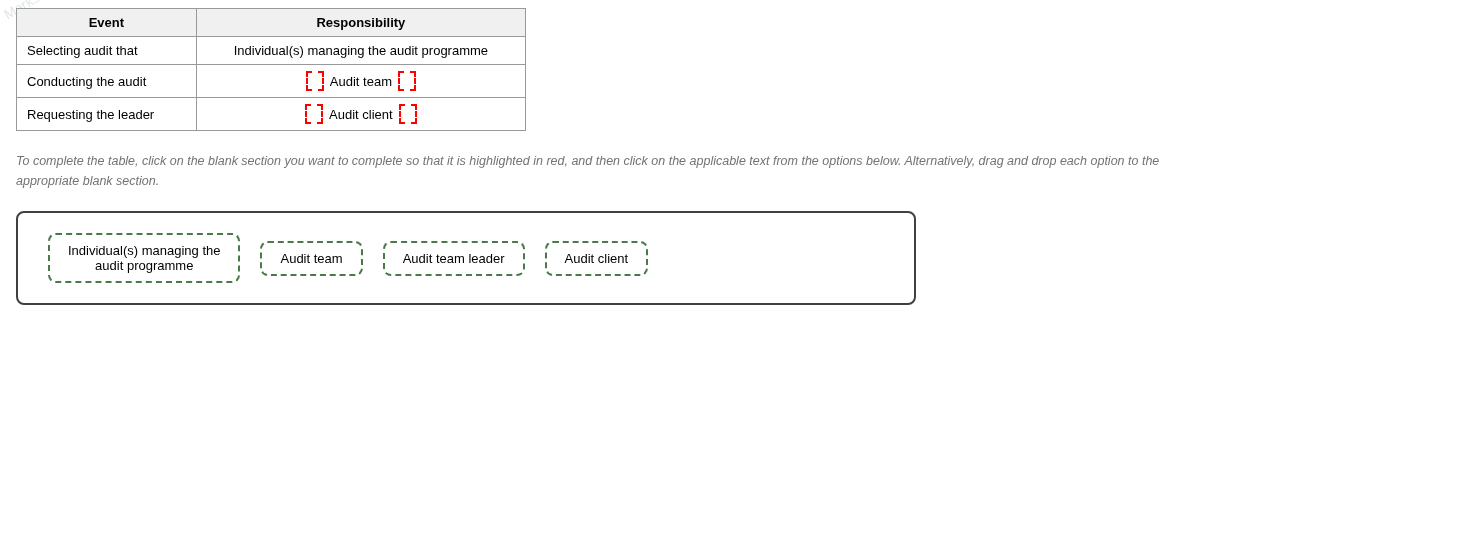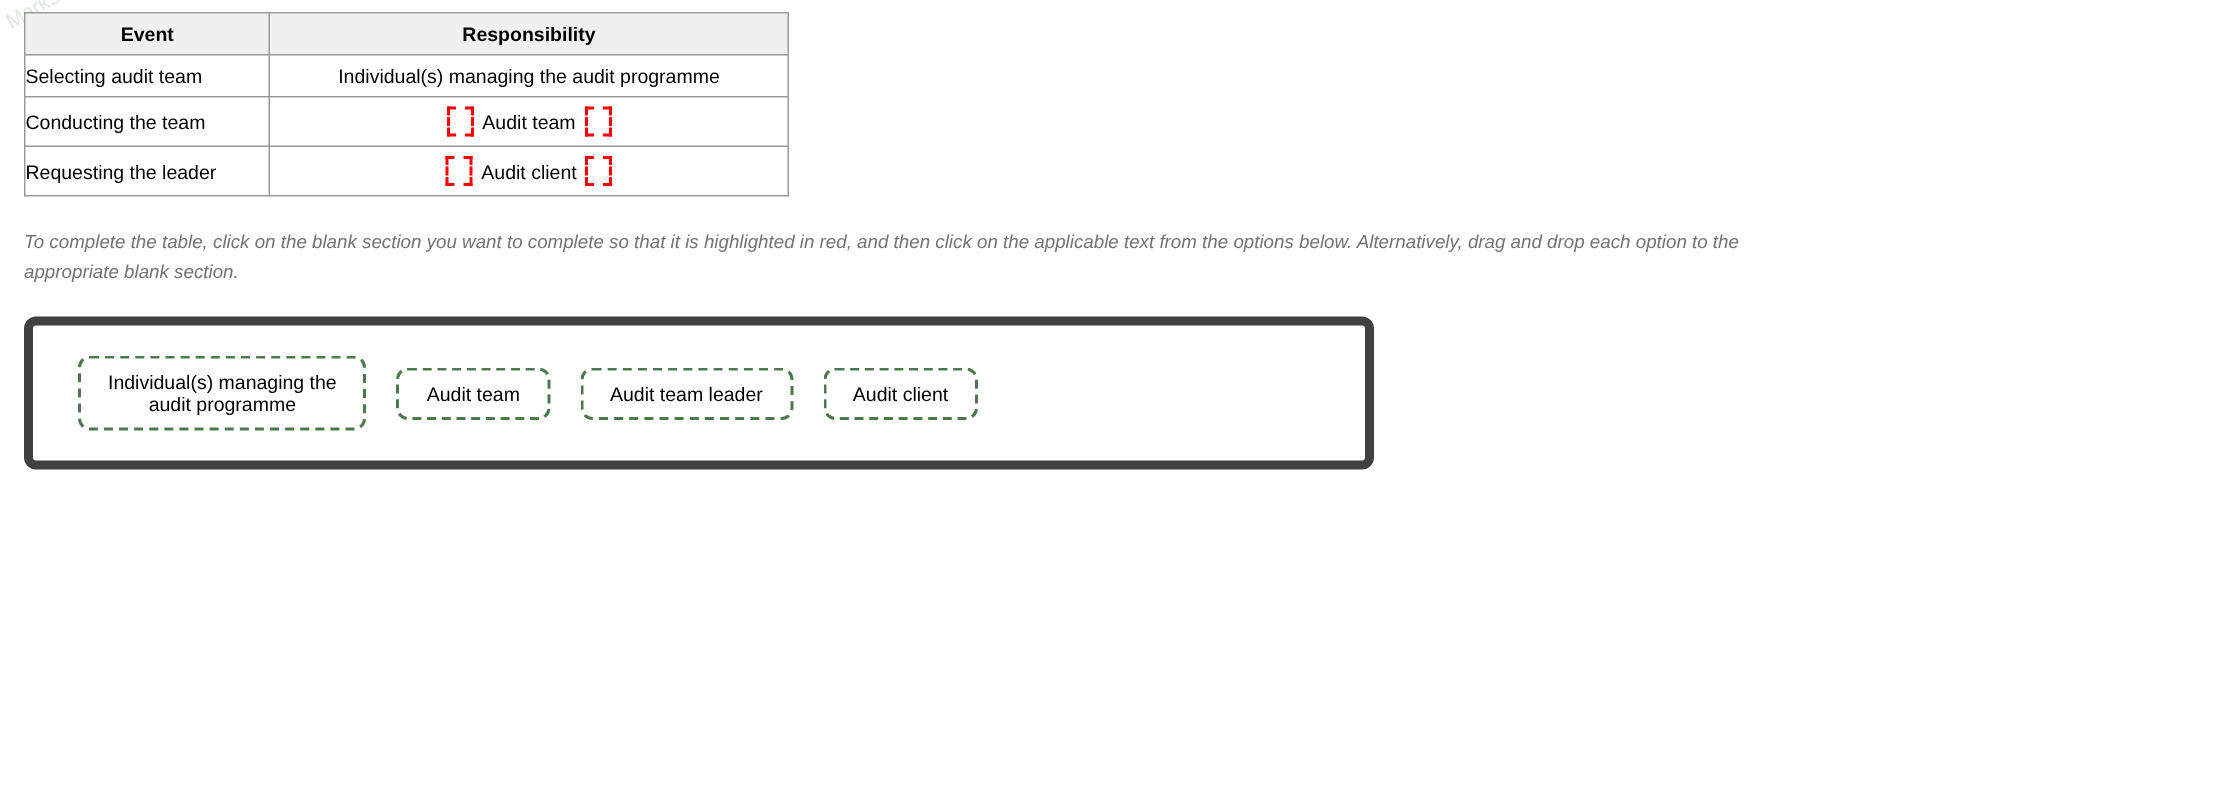--- a/index.html
+++ b/index.html
@@ -45,21 +45,21 @@
 
     
     .audit-table {
       border-collapse: collapse;
       border: 1px solid #999;
       min-width: 510px;
       margin-bottom: 20px;
     }
     .audit-table th, .audit-table td {
       border: 1px solid #999;
-      padding: 6px 0;
+      padding: 6px 10px;
       text-align: center;
       vertical-align: middle;
     }
     .audit-table th {
       font-weight: bold;
       background: #f0f0f0;
     }
     .audit-table td.event-cell {
       text-align: left;
       font-size: 13px;
@@ -75,21 +75,21 @@
       font-style: italic;
       font-size: 12.5px;
       color: #737373;
       margin-bottom: 20px;
       max-width: 1200px;
       line-height: 1.6;
     }
 
     
     .options-container {
-      border: 6px solid #404040;
+      border: 2px solid #404040;
       border-radius: 8px;
       padding: 20px 30px;
       display: flex;
       flex-wrap: wrap;
       gap: 20px;
       align-items: center;
       max-width: 900px;
       background: #fff;
     }
 
@@ -151,25 +151,25 @@
 
   <table class="audit-table">
     <thead>
       <tr>
         <th>Event</th>
         <th class="header-responsibility">Responsibility</th>
       </tr>
     </thead>
     <tbody id="table-body">
     <tr>
-          <td class="event-cell">Selecting audit team</td>
+          <td class="event-cell">Selecting audit that</td>
           <td class="responsibility-cell"><span style="font-weight:normal;margin-top:20px;">Individual(s) managing the audit programme</span></td>
         </tr>
         <tr>
-          <td class="event-cell">Conducting the team</td>
+          <td class="event-cell">Conducting the audit</td>
           <td class="responsibility-cell">
       <div class="filled-content">
         <span class="dz"></span>
         <span>Audit team</span>
         <span class="dz"></span>
       </div>
           </td>
         </tr>
         <tr>
           <td class="event-cell">Requesting the leader</td>

